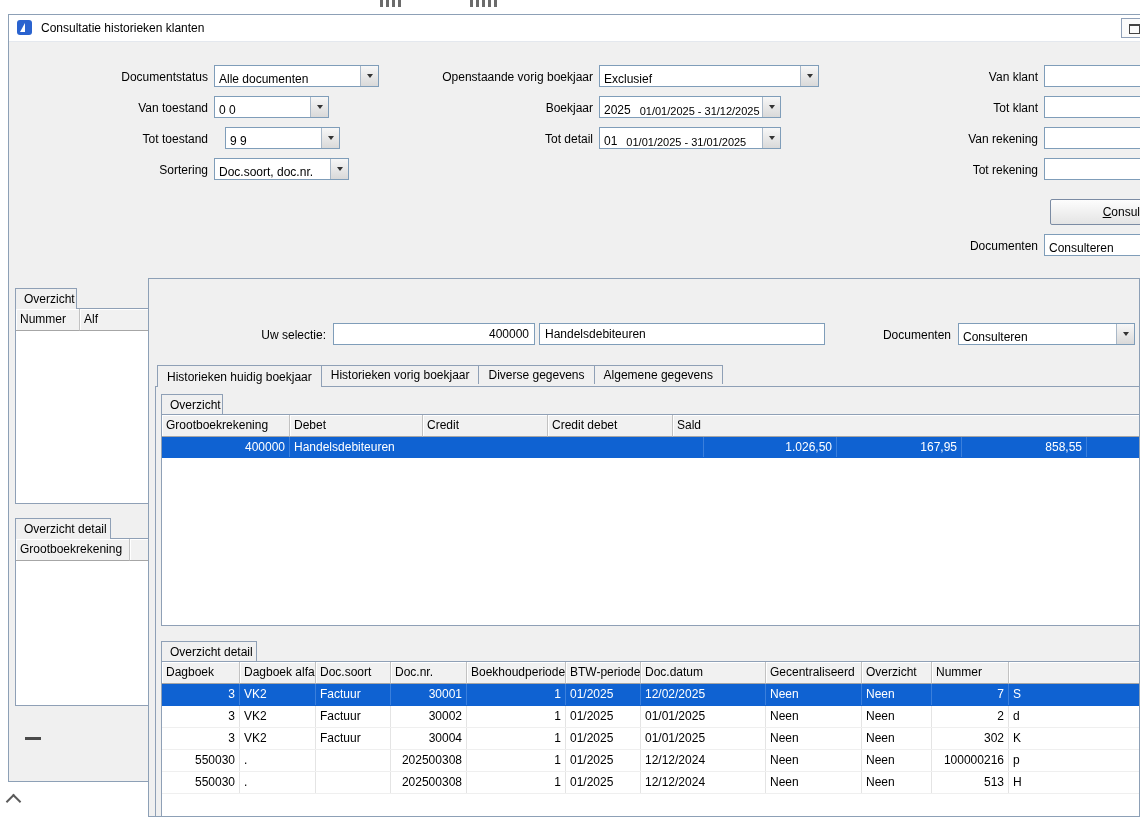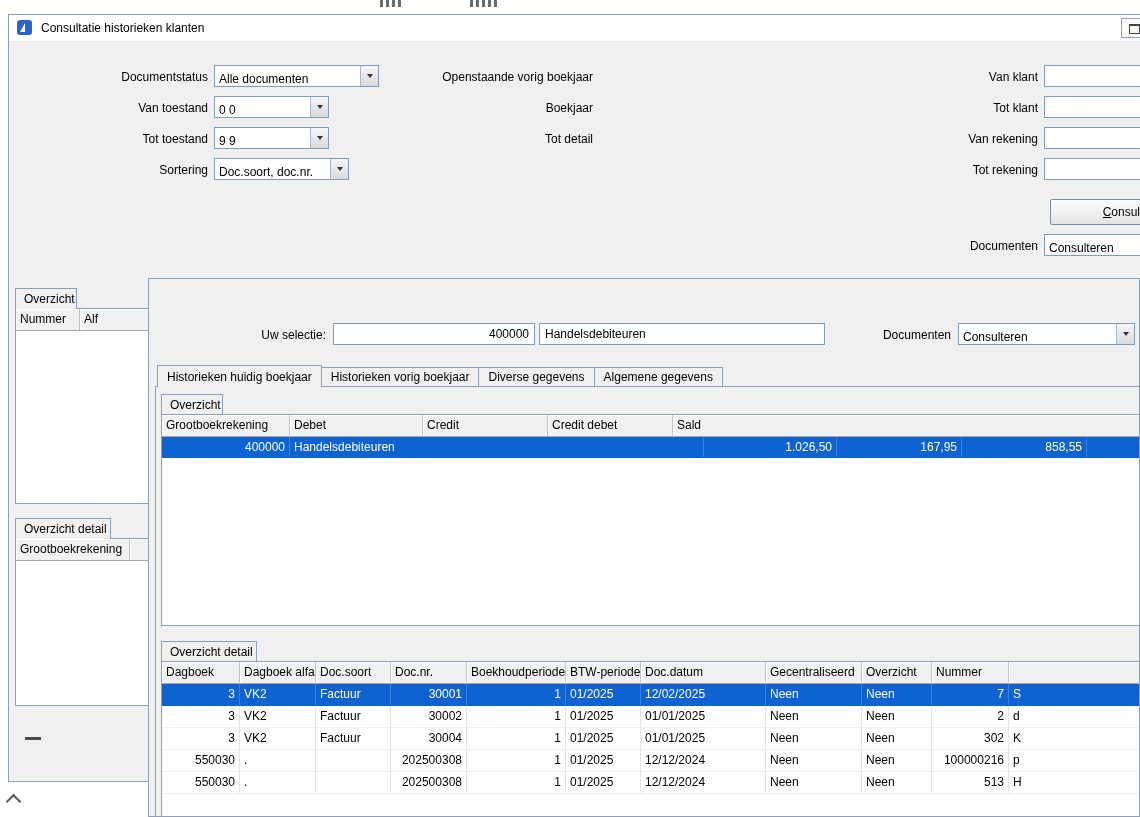--- a/index.html
+++ b/index.html
@@ -38,21 +38,21 @@
   .td{box-sizing:border-box;padding:3px 4px;border-right:1px solid #e4e4e4;white-space:nowrap;overflow:hidden;line-height:15px;flex:0 0 auto}
   .td.fl{flex:1 1 auto}
   .ra{text-align:right}
   .tr.sel{background:#0f62d2;color:#fff;border-bottom-color:#0f62d2}
   .tr.sel .td{border-right-color:#3a7fdc}
   
   .t1c0{width:128px}.t1c1{width:414px}.t1c2{width:133px}.t1c3{width:125px}.t1c4{width:125px}
   
   .t2c0{width:78px}.t2c1{width:76px}.t2c2{width:75px}.t2c3{width:76px}.t2c4{width:99px}
   .t2c5{width:75px}.t2c6{width:125px}.t2c7{width:96px}.t2c8{width:70px}.t2c9{width:77px}
-  .mtabs{position:absolute;left:8px;top:86px;display:flex;align-items:center;height:22px;z-index:3}
+  .mtabs{position:absolute;left:8px;top:86px;display:flex;align-items:flex-start;height:22px;z-index:3}
   .mtab{border:1px solid #8fa0b6;border-bottom:none;background:#f0f0f0;padding:2px 9px 0 9px;
     height:19px;box-sizing:border-box;line-height:15px;white-space:nowrap;margin-right:-1px}
   .mtab.on{height:22px;padding-top:4px;z-index:4;position:relative;background:#f0f0f0}
   .panel{position:absolute;border:1px solid #8fa0b6;background:#f0f0f0;box-sizing:border-box;z-index:1}
   .dash{position:absolute;width:16px;height:3px;background:#4a4a4a}
   .chev{position:absolute;left:6px;top:792px;width:16px;height:16px}
   .chev::before{content:"";position:absolute;left:2px;top:4px;width:9px;height:9px;
     border-left:2px solid #5a5a5a;border-top:2px solid #5a5a5a;transform:rotate(45deg)}
   .rem{position:absolute;top:0;height:8px}
   .rem i{display:inline-block;width:3px;height:7px;background:#6b6b6b;margin-right:3px;vertical-align:top}
@@ -80,37 +80,57 @@
       </span>
   </div>
   <div class="lbl ra" style="left:39px;top:85px;width:160px">Van toestand</div>
   <div class="combo" style="left:205px;top:81px;width:115px">
     <span class="cv">0 0</span>
     <span class="arw">
         <i></i>
       </span>
   </div>
   <div class="lbl ra" style="left:39px;top:116px;width:160px">Tot toestand</div>
-  <div class="combo" style="left:205px;top:112px;width:115px">
+  <div class="combo" style="left:216px;top:112px;width:115px">
     <span class="cv">9 9</span>
     <span class="arw">
         <i></i>
       </span>
   </div>
   <div class="lbl ra" style="left:39px;top:147px;width:160px">Sortering</div>
   <div class="combo" style="left:205px;top:143px;width:135px">
     <span class="cv">Doc.soort, doc.nr.</span>
     <span class="arw">
         <i></i>
       </span>
   </div>
 
   <div class="lbl ra" style="left:384px;top:54px;width:200px">Openstaande vorig boekjaar</div>
+  <div class="combo" style="left:590px;top:50px;width:220px">
+    <span class="cv">Exclusief</span>
+    <span class="arw">
+        <i></i>
+      </span>
+  </div>
   <div class="lbl ra" style="left:384px;top:85px;width:200px">Boekjaar</div>
+  <div class="combo" style="left:590px;top:81px;width:182px">
+    <span class="cva">2025</span>
+    <span class="cv2">01/01/2025 - 31/12/2025</span>
+    <span class="arw">
+        <i></i>
+      </span>
+  </div>
   <div class="lbl ra" style="left:384px;top:116px;width:200px">Tot detail</div>
+  <div class="combo" style="left:590px;top:112px;width:182px">
+    <span class="cva">01</span>
+    <span class="cv2">01/01/2025 - 31/01/2025</span>
+    <span class="arw">
+        <i></i>
+      </span>
+  </div>
 
   <div class="lbl ra" style="left:909px;top:54px;width:120px">Van klant</div>
   <div class="tinput" style="left:1035px;top:50px;width:105px"></div>
   <div class="lbl ra" style="left:909px;top:85px;width:120px">Tot klant</div>
   <div class="tinput" style="left:1035px;top:81px;width:105px"></div>
   <div class="lbl ra" style="left:909px;top:116px;width:120px">Van rekening</div>
   <div class="tinput" style="left:1035px;top:112px;width:105px"></div>
   <div class="lbl ra" style="left:909px;top:147px;width:120px">Tot rekening</div>
   <div class="tinput" style="left:1035px;top:143px;width:105px"></div>
 

